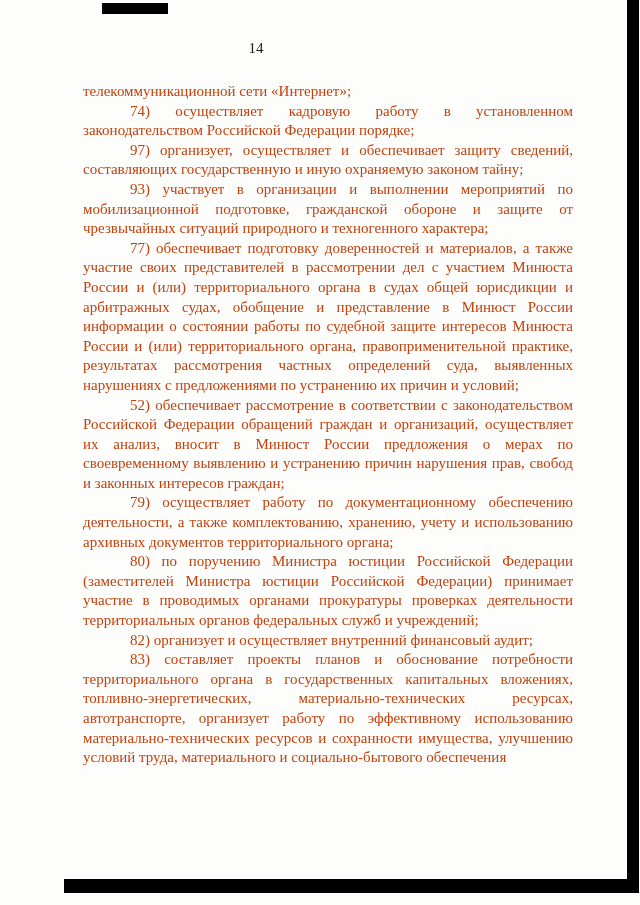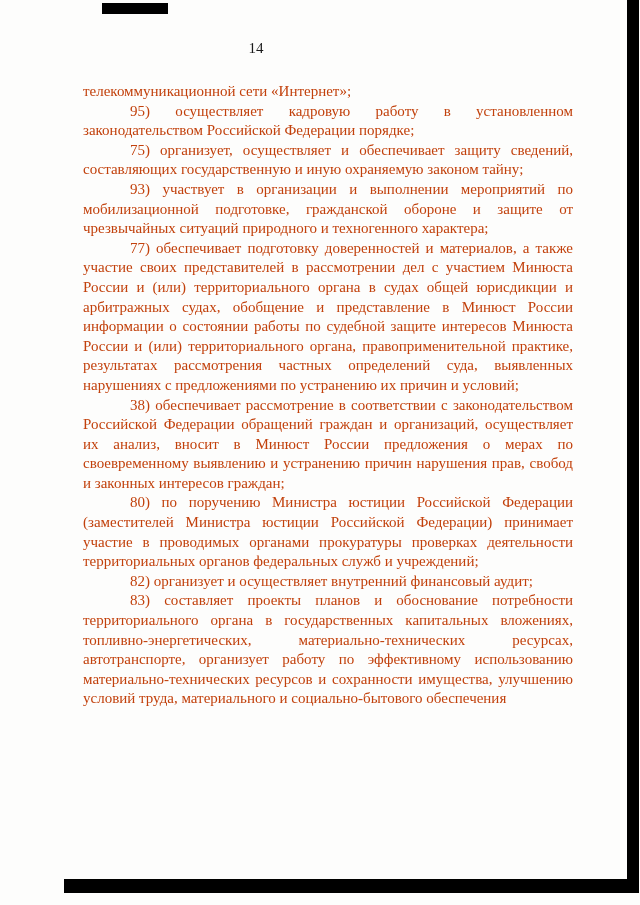--- a/index.html
+++ b/index.html
@@ -68,25 +68,26 @@
   }
 </style>
 </head>
 <body>
 
 <div class="page">
   <div class="page-number">14</div>
 
   <div class="content" id="content">
       <p>телекоммуникационной сети «Интернет»;</p>
-      <p class="indent">95) осуществляет кадровую работу в установленном законодательством Российской Федерации порядке;</p>
-      <p class="indent">75) организует, осуществляет и обеспечивает защиту сведений, составляющих государственную и иную охраняемую законом тайну;</p>
+      <p class="indent">74) осуществляет кадровую работу в установленном законодательством Российской Федерации порядке;</p>
+      <p class="indent">97) организует, осуществляет и обеспечивает защиту сведений, составляющих государственную и иную охраняемую законом тайну;</p>
       <p class="indent">93) участвует в организации и выполнении мероприятий по мобилизационной подготовке, гражданской обороне и защите от чрезвычайных ситуаций природного и техногенного характера;</p>
       <p class="indent">77) обеспечивает подготовку доверенностей и материалов, а также участие своих представителей в рассмотрении дел с участием Минюста России и (или) территориального органа в судах общей юрисдикции и арбитражных судах, обобщение и представление в Минюст России информации о состоянии работы по судебной защите интересов Минюста России и (или) территориального органа, правоприменительной практике, результатах рассмотрения частных определений суда, выявленных нарушениях с предложениями по устранению их причин и условий;</p>
-      <p class="indent">38) обеспечивает рассмотрение в соответствии с законодательством Российской Федерации обращений граждан и организаций, осуществляет их анализ, вносит в Минюст России предложения о мерах по своевременному выявлению и устранению причин нарушения прав, свобод и законных интересов граждан;</p>
+      <p class="indent">52) обеспечивает рассмотрение в соответствии с законодательством Российской Федерации обращений граждан и организаций, осуществляет их анализ, вносит в Минюст России предложения о мерах по своевременному выявлению и устранению причин нарушения прав, свобод и законных интересов граждан;</p>
+      <p class="indent">79) осуществляет работу по документационному обеспечению деятельности, а также комплектованию, хранению, учету и использованию архивных документов территориального органа;</p>
       <p class="indent">80) по поручению Министра юстиции Российской Федерации (заместителей Министра юстиции Российской Федерации) принимает участие в проводимых органами прокуратуры проверках деятельности территориальных органов федеральных служб и учреждений;</p>
       <p class="indent">82) организует и осуществляет внутренний финансовый аудит;</p>
       <p class="indent">83) составляет проекты планов и обоснование потребности территориального органа в государственных капитальных вложениях, топливно-энергетических, материально-технических ресурсах, автотранспорте, организует работу по эффективному использованию материально-технических ресурсов и сохранности имущества, улучшению условий труда, материального и социально-бытового обеспечения</p>
     </div>
 
   <div class="artifact" id="art-top"></div>
   <div class="artifact" id="art-right"></div>
   <div class="artifact" id="art-bottom"></div>
 </div>
 

